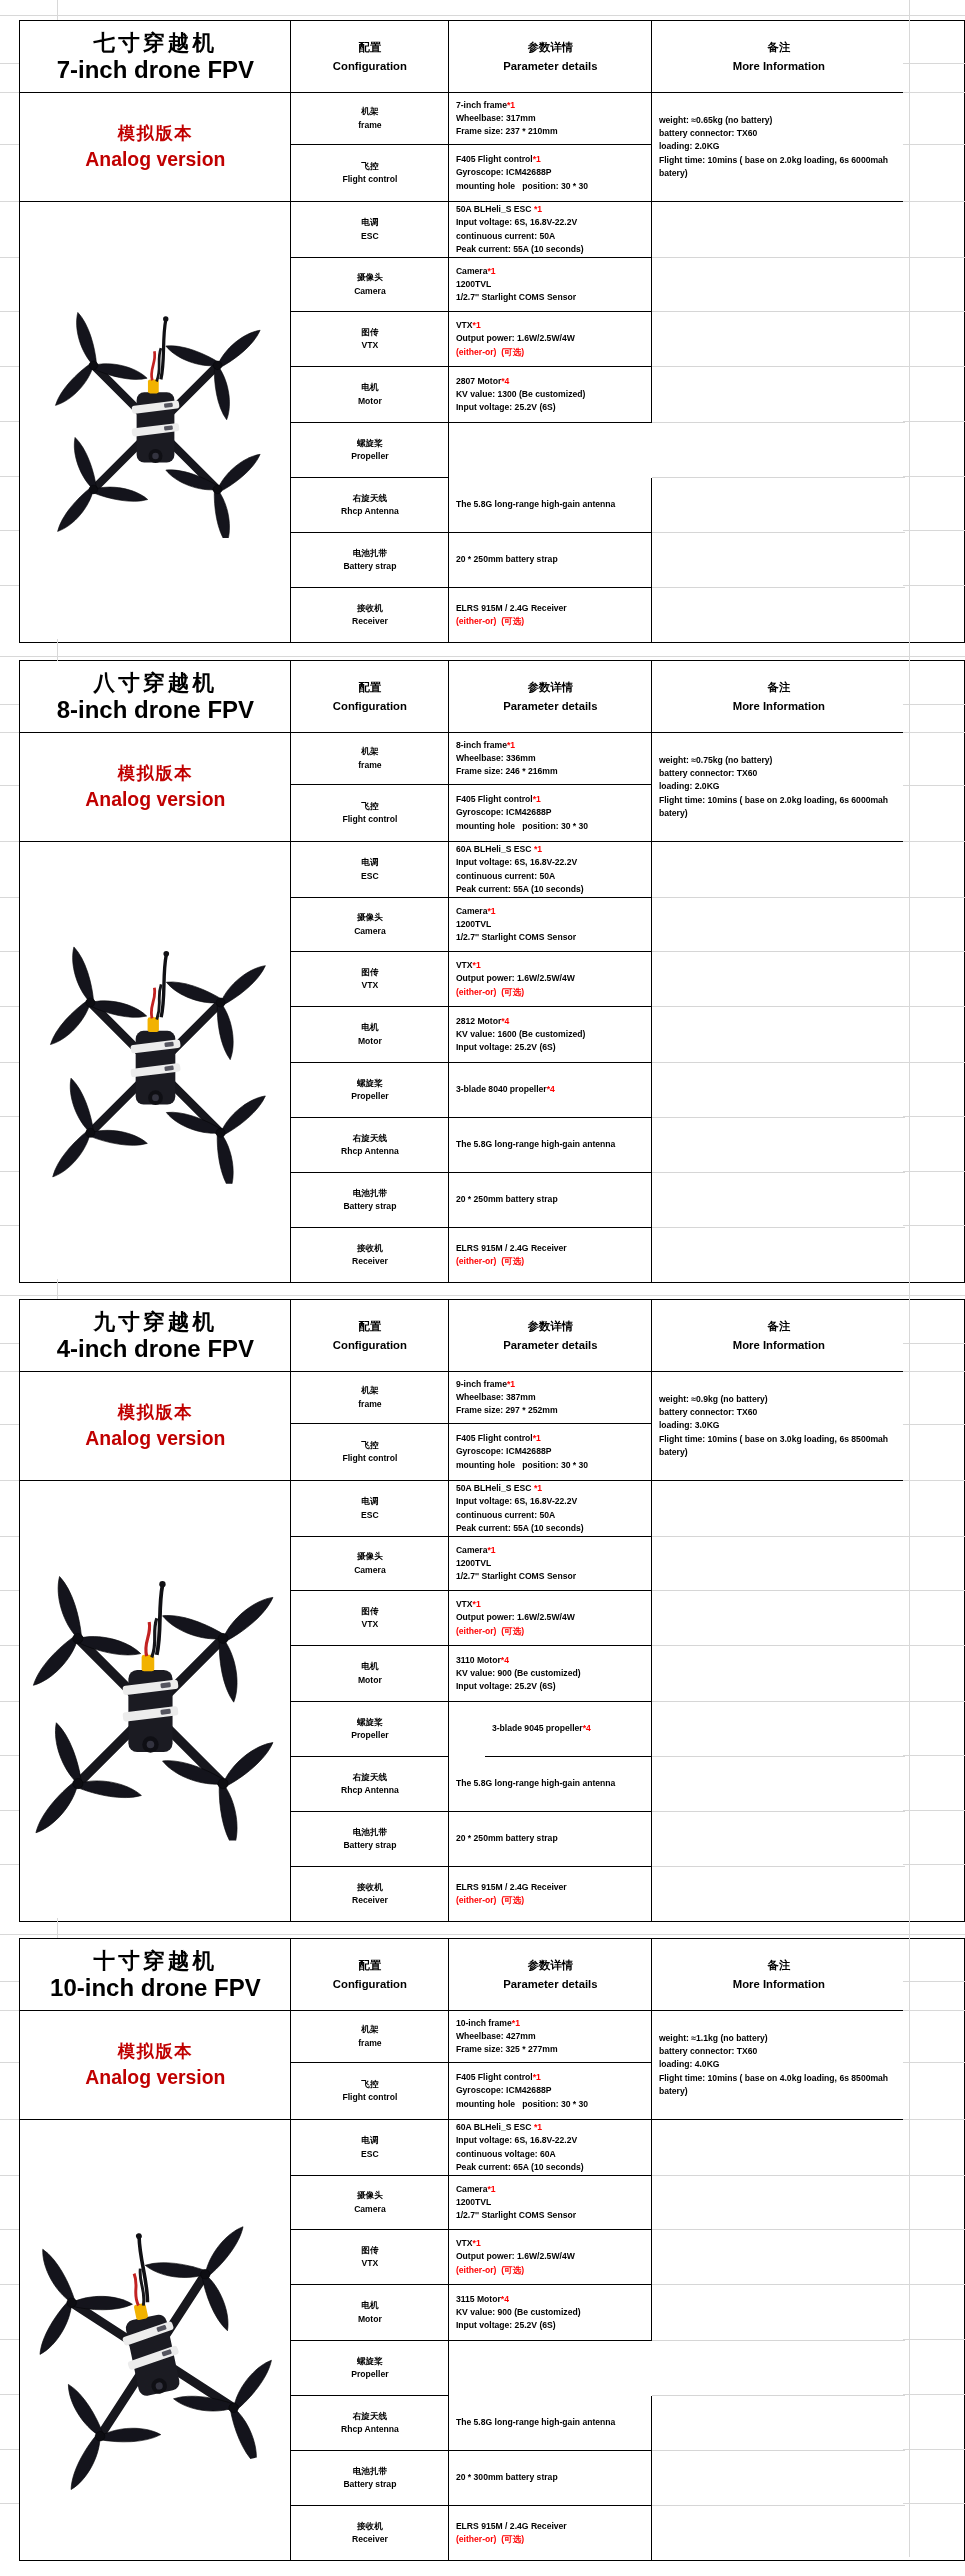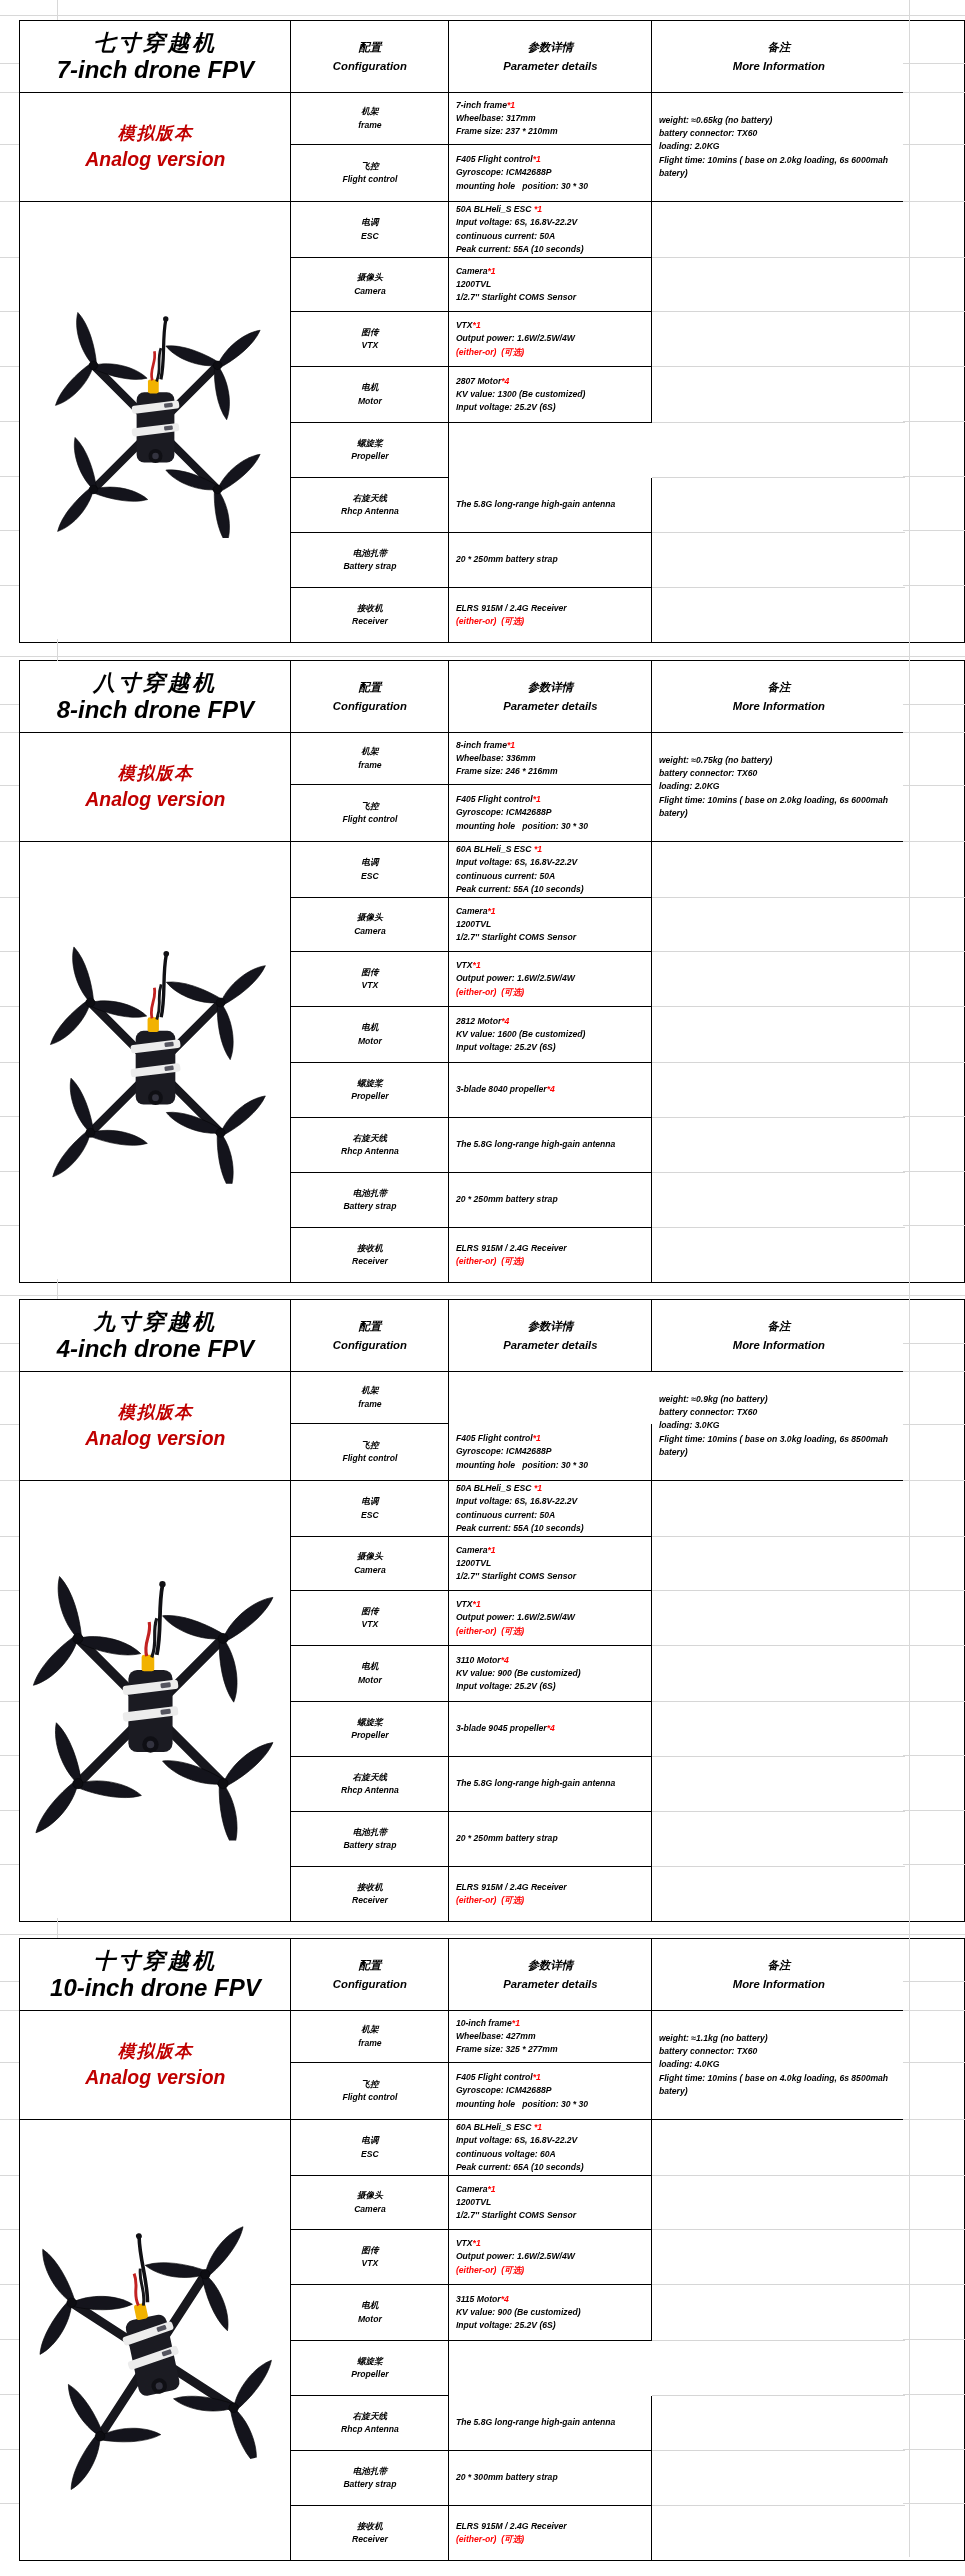--- a/index.html
+++ b/index.html
@@ -6,21 +6,20 @@
   body{font-family:"Liberation Sans","DejaVu Sans",sans-serif;font-weight:700;color:#000;}
   #sheet{position:relative;width:965px;height:2576px;background:#fff;overflow:hidden;}
   .panel{position:absolute;left:0;width:965px;}
   .grid{
     margin-left:19.4px;
     display:grid;
     grid-template-columns:271px 158px 203px 253px;
     grid-template-rows:72px 52px 57px 56px 54px 55px 56px 55px 55px 55px 54px;
     border:1.6px solid #000;
     background:#fff;
-    font-style:italic;
   }
   .cell{box-sizing:border-box;display:flex;flex-direction:column;align-items:center;justify-content:center;text-align:center;overflow:hidden;}
   .c1,.c2,.c3{border-right:1.1px solid #000;}
   .hb{border-bottom:1.1px solid #000;}
   .title-cell .t-zh{font-size:21.6px;letter-spacing:3.2px;line-height:1.2;}
   .title-cell .t-en{font-size:24px;line-height:1.15;}
   .red-cell{color:#c00000;}
   .red-cell .r-zh{font-size:17.3px;letter-spacing:1.6px;line-height:1.4;}
   .red-cell .r-en{font-size:19.4px;line-height:1.4;}
   .image-cell{justify-content:center;}
@@ -434,20 +433,25 @@
           <div>weight: ≈0.9kg (no battery)</div>
           <div>battery connector: TX60</div>
           <div>loading: 3.0KG</div>
           <div>Flight time: 10mins ( base on 3.0kg loading, 6s 8500mah batery)</div>
         </div>
 
       <div class="cell cfg c2 hb" style="grid-area: 2 / 2;">
           <div>机架</div>
           <div>frame</div>
         </div>
+        <div class="cell par c3 hb" style="grid-area: 2 / 3;">
+          <div class="pline"><span>9-inch frame</span><span class="red">*1</span></div>
+          <div class="pline"><span>Wheelbase: 387mm</span></div>
+          <div class="pline"><span>Frame size: 297 * 252mm</span></div>
+        </div>
         <div class="cell cfg c2 hb" style="grid-area: 3 / 2;">
           <div>飞控</div>
           <div>Flight control</div>
         </div>
         <div class="cell par c3 hb" style="grid-area: 3 / 3;">
           <div class="pline"><span>F405 Flight control</span><span class="red">*1</span></div>
           <div class="pline"><span>Gyroscope: ICM42688P</span></div>
           <div class="pline"><span>mounting hole&nbsp;&nbsp; position: 30 * 30</span></div>
         </div>
         <div class="cell cfg c2 hb" style="grid-area: 4 / 2;">
@@ -484,21 +488,21 @@
         </div>
         <div class="cell par c3 hb" style="grid-area: 7 / 3;">
           <div class="pline"><span>3110 Motor</span><span class="red">*4</span></div>
           <div class="pline"><span>KV value: 900 (Be customized)</span></div>
           <div class="pline"><span>Input voltage: 25.2V (6S)</span></div>
         </div>
         <div class="cell cfg c2 hb" style="grid-area: 8 / 2;">
           <div>螺旋桨</div>
           <div>Propeller</div>
         </div>
-        <div class="cell par c3 hb" style="grid-area: 8 / 3;">
+        <div class="cell par c3 hb" style="grid-area: 8 / 3; margin-left: 36px;">
           <div class="pline"><span>3-blade 9045 propeller</span><span class="red">*4</span></div>
         </div>
         <div class="cell cfg c2 hb" style="grid-area: 9 / 2;">
           <div>右旋天线</div>
           <div>Rhcp Antenna</div>
         </div>
         <div class="cell par c3 hb" style="grid-area: 9 / 3;">
           <div class="pline"><span>The 5.8G long-range high-gain antenna</span></div>
         </div>
         <div class="cell cfg c2 hb" style="grid-area: 10 / 2;">

